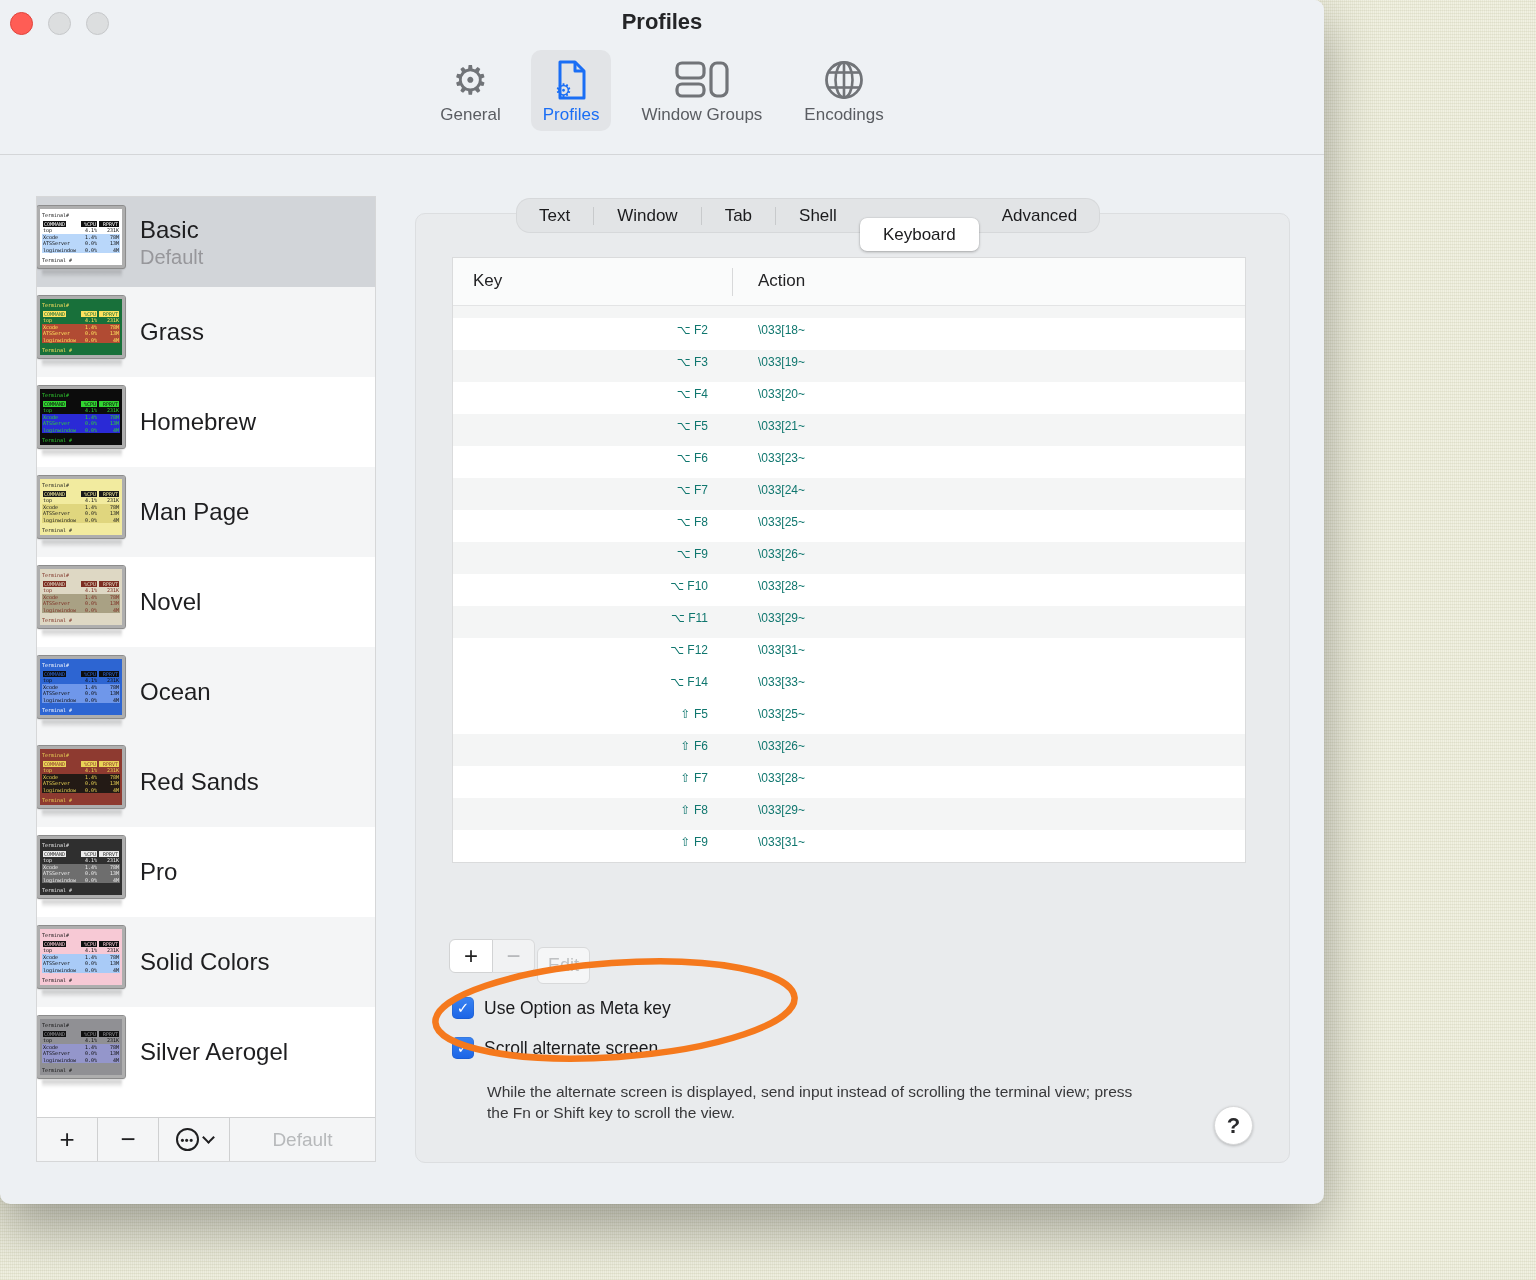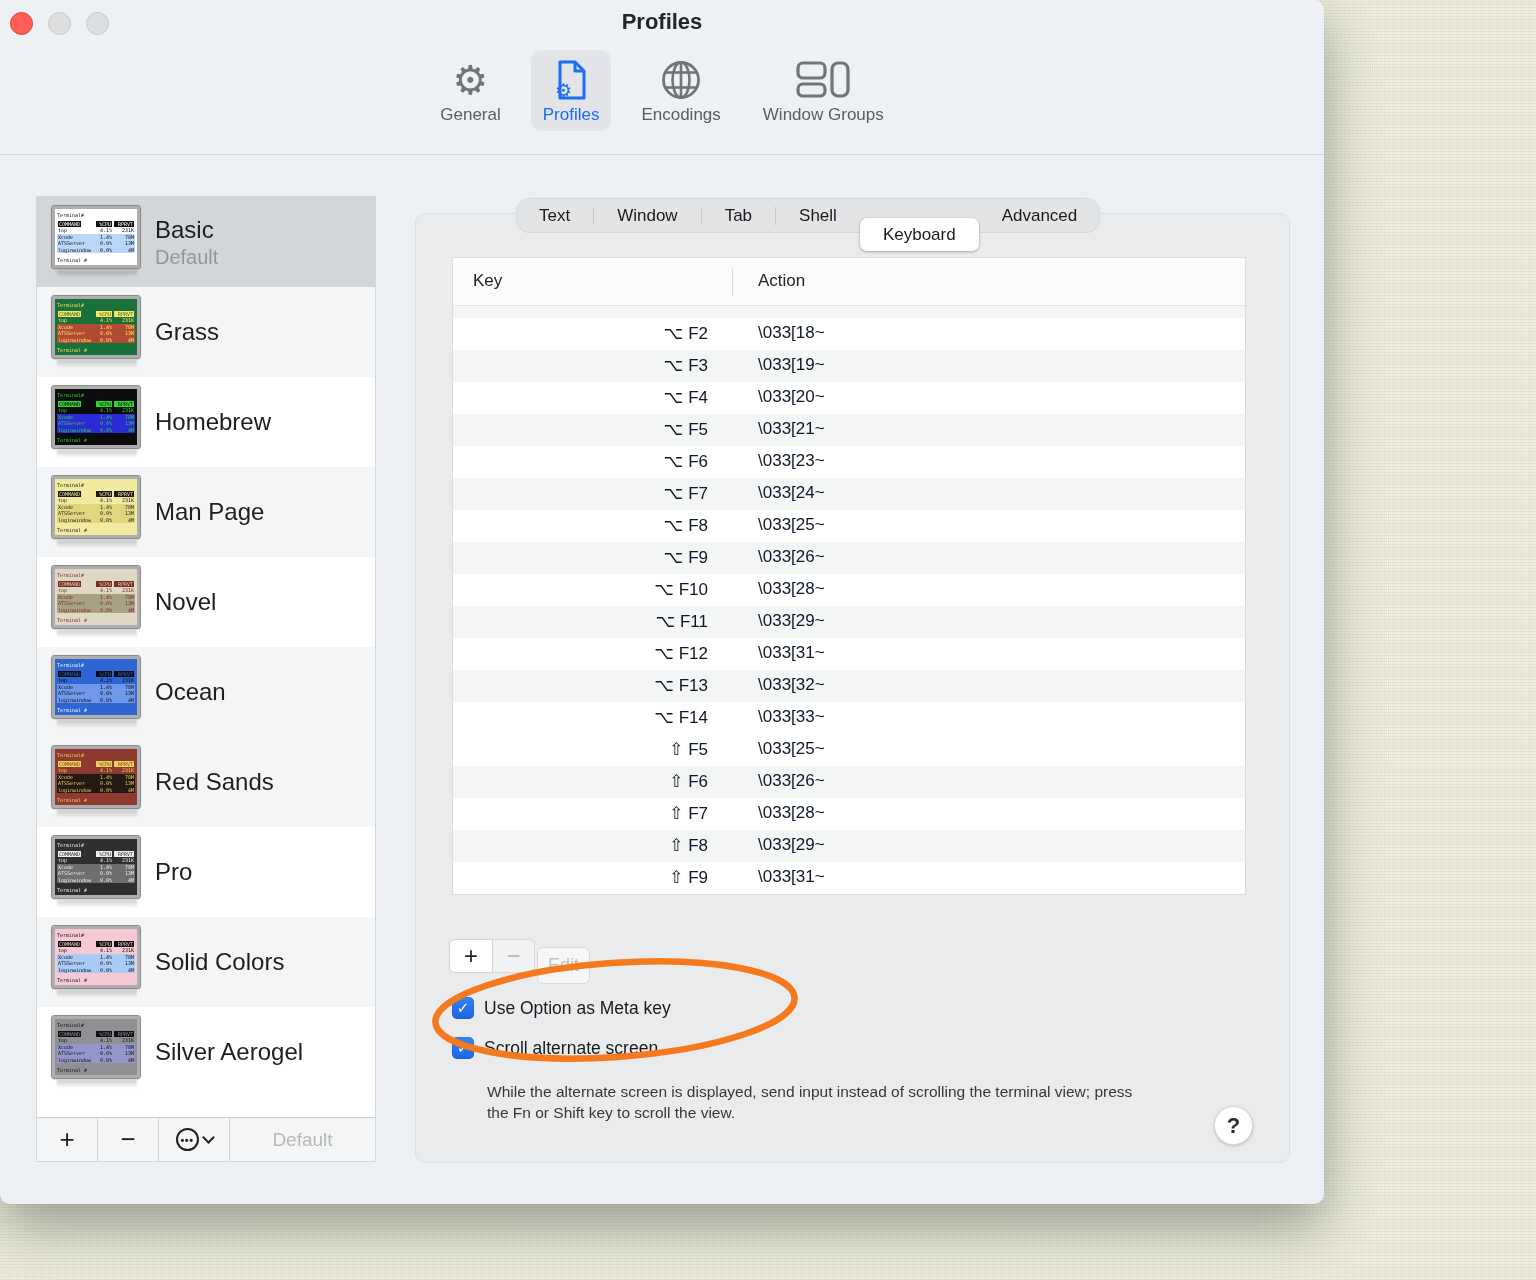--- a/index.html
+++ b/index.html
@@ -47,21 +47,21 @@
     background:#e9ebed; border:1px solid #dcdee0; border-radius:10px; }
   
   .ktable { position:absolute; left:452px; top:257px; width:794px;
     background:#fff; border:1px solid #dadbdc; }
   .thead { height:48px; background:#fafbfb; border-bottom:1px solid #e3e4e5;
     position:relative; font-size:17px; color:#232325; }
   .thead .hkey { position:absolute; left:20px; top:13px; }
   .thead .hact { position:absolute; left:305px; top:13px; }
   .thead .hdiv { position:absolute; left:279px; top:10px; width:1px; height:28px; background:#d8d9da; }
   .sliver { height:12px; background:#f4f5f5; }
-  .trow { height:32px; position:relative; font-size:17px; color:#0f172a; background:#fff; }
+  .trow { height:32px; position:relative; font-size:12px; color:#0f766e; background:#fff; }
   .trow.alt { background:#f4f5f5; }
   .ckey { position:absolute; left:0; top:5px; width:255px; text-align:right; }
   .cact { position:absolute; left:305px; top:5px; }
   
   .btn-add { position:absolute; left:449px; top:939px; width:44px; height:34px;
     background:#fff; border:1px solid #d2d3d4; border-radius:6px 0 0 6px;
     font-size:24px; color:#222; text-align:center; line-height:31px; }
   .btn-remove { position:absolute; left:493px; top:939px; width:42px; height:34px;
     background:#f1f2f3; border:1px solid #d9dadb; border-left:none; border-radius:0 6px 6px 0;
     font-size:24px; color:#b4b6b8; text-align:center; line-height:31px; }
@@ -79,21 +79,21 @@
   .footnote { position:absolute; left:487px; top:1081px; width:660px;
     font-size:15.5px; line-height:21px; color:#38383a; }
   .helpbtn { position:absolute; left:1214px; top:1106px; width:39px; height:39px;
     border-radius:50%; background:#fff; border:1px solid #d7d8d9;
     box-shadow:0 1px 3px rgba(0,0,0,0.22);
     font-size:22px; font-weight:bold; color:#2a2a2c; text-align:center; line-height:37px; }
   
   .sidebar { position:absolute; left:36px; top:196px; width:340px; height:966px;
     border:1px solid #d6d7d8; background:#fff; }
   .plist { height:921px; overflow:hidden; }
-  .pitem { height:90px; display:flex; align-items:center; gap:13px; padding-left:15px; background:#fff; }
+  .pitem { height:90px; display:flex; align-items:center; gap:13px; background:#fff; }
   .pitem.alt { background:#f4f5f6; }
   .pitem.selected { background:#d2d5d9; }
   .thumbcol { width:90px; flex:0 0 90px; }
   .thumb { width:88px; height:62px; border:3px solid #aeaeae; outline:1px solid #8d8d8d;
     border-radius:2px; padding:3px 2px; overflow:hidden;
     font-family:"DejaVu Sans Mono","Liberation Mono",monospace; font-size:5px; line-height:6.5px;
     box-shadow:0 1px 2px rgba(0,0,0,0.3); }
   .reflect { width:80px; height:8px; margin:2px auto 0;
     background:linear-gradient(to bottom, rgba(70,70,70,0.28), rgba(70,70,70,0)); filter:blur(1px); }
   .tline { display:flex; gap:2px; padding:0 1px; height:6.5px; align-items:center; }
@@ -143,39 +143,39 @@
           <svg width="44" height="44" viewBox="0 0 44 44">
             <path d="M11 4 h15 l9 9 v27 h-24 z" fill="none" stroke="#1a6ef5" stroke-width="3" stroke-linejoin="round"></path>
             <path d="M26 4 v9 h9" fill="none" stroke="#1a6ef5" stroke-width="3" stroke-linejoin="round"></path>
             <text x="6" y="39" font-size="19" fill="#1a6ef5" font-family="DejaVu Sans">⚙</text>
           </svg>
         </div>
         <div class="tlabel">Profiles</div>
       </div>
       <div class="titem">
         <div class="ticon">
+          <svg width="56" height="40" viewBox="0 0 56 40">
+            <rect x="3" y="3" width="27" height="15" rx="5" fill="none" stroke="#717478" stroke-width="3.2"></rect>
+            <rect x="3" y="24" width="27" height="12" rx="5" fill="none" stroke="#717478" stroke-width="3.2"></rect>
+            <rect x="37" y="3" width="16" height="33" rx="6" fill="none" stroke="#717478" stroke-width="3.2"></rect>
+          </svg>
+        </div>
+        <div class="tlabel">Window Groups</div>
+      </div>
+      <div class="titem">
+        <div class="ticon">
           <svg width="44" height="44" viewBox="0 0 44 44">
             <circle cx="22" cy="22" r="17.5" fill="none" stroke="#717478" stroke-width="2.8"></circle>
             <ellipse cx="22" cy="22" rx="8.5" ry="17.5" fill="none" stroke="#717478" stroke-width="2.6"></ellipse>
             <line x1="22" y1="4.5" x2="22" y2="39.5" stroke="#717478" stroke-width="2.6"></line>
             <line x1="6.5" y1="14.5" x2="37.5" y2="14.5" stroke="#717478" stroke-width="2.6"></line>
             <line x1="6.5" y1="29.5" x2="37.5" y2="29.5" stroke="#717478" stroke-width="2.6"></line>
           </svg>
         </div>
         <div class="tlabel">Encodings</div>
-      </div>
-      <div class="titem">
-        <div class="ticon">
-          <svg width="56" height="40" viewBox="0 0 56 40">
-            <rect x="3" y="3" width="27" height="15" rx="5" fill="none" stroke="#717478" stroke-width="3.2"></rect>
-            <rect x="3" y="24" width="27" height="12" rx="5" fill="none" stroke="#717478" stroke-width="3.2"></rect>
-            <rect x="37" y="3" width="16" height="33" rx="6" fill="none" stroke="#717478" stroke-width="3.2"></rect>
-          </svg>
-        </div>
-        <div class="tlabel">Window Groups</div>
       </div>
     </div>
   </div>
 
   <div class="sidebar">
     <div class="plist">
         <div class="pitem selected">
           <div class="thumbcol">
             <div class="thumb" style="background: rgb(255, 255, 255); color: rgb(17, 17, 17);">
               <div class="ttitle" style="color: rgb(17, 17, 17);">Terminal#</div>
@@ -627,24 +627,20 @@
           <div class="cact">\033[28~</div>
         </div>
         <div class="trow alt">
           <div class="ckey">⌥ F11</div>
           <div class="cact">\033[29~</div>
         </div>
         <div class="trow">
           <div class="ckey">⌥ F12</div>
           <div class="cact">\033[31~</div>
         </div>
-        <div class="trow alt">
-          <div class="ckey">⌥ F13</div>
-          <div class="cact">\033[32~</div>
-        </div>
         <div class="trow">
           <div class="ckey">⌥ F14</div>
           <div class="cact">\033[33~</div>
         </div>
         <div class="trow">
           <div class="ckey">⇧ F5</div>
           <div class="cact">\033[25~</div>
         </div>
         <div class="trow alt">
           <div class="ckey">⇧ F6</div>

